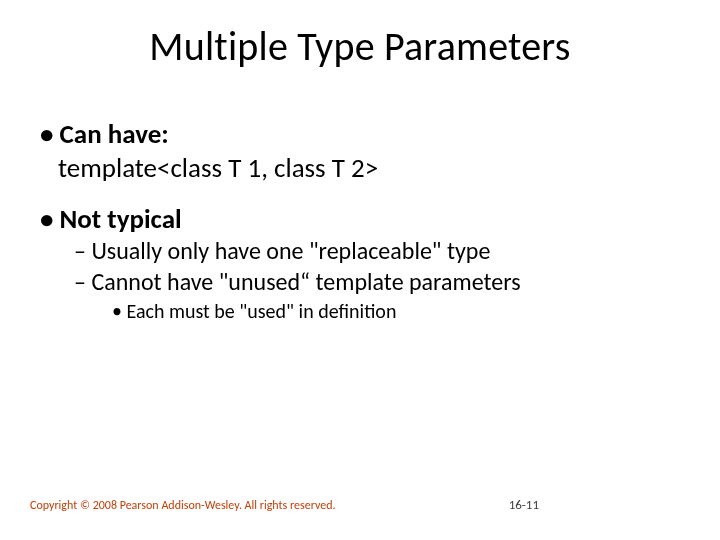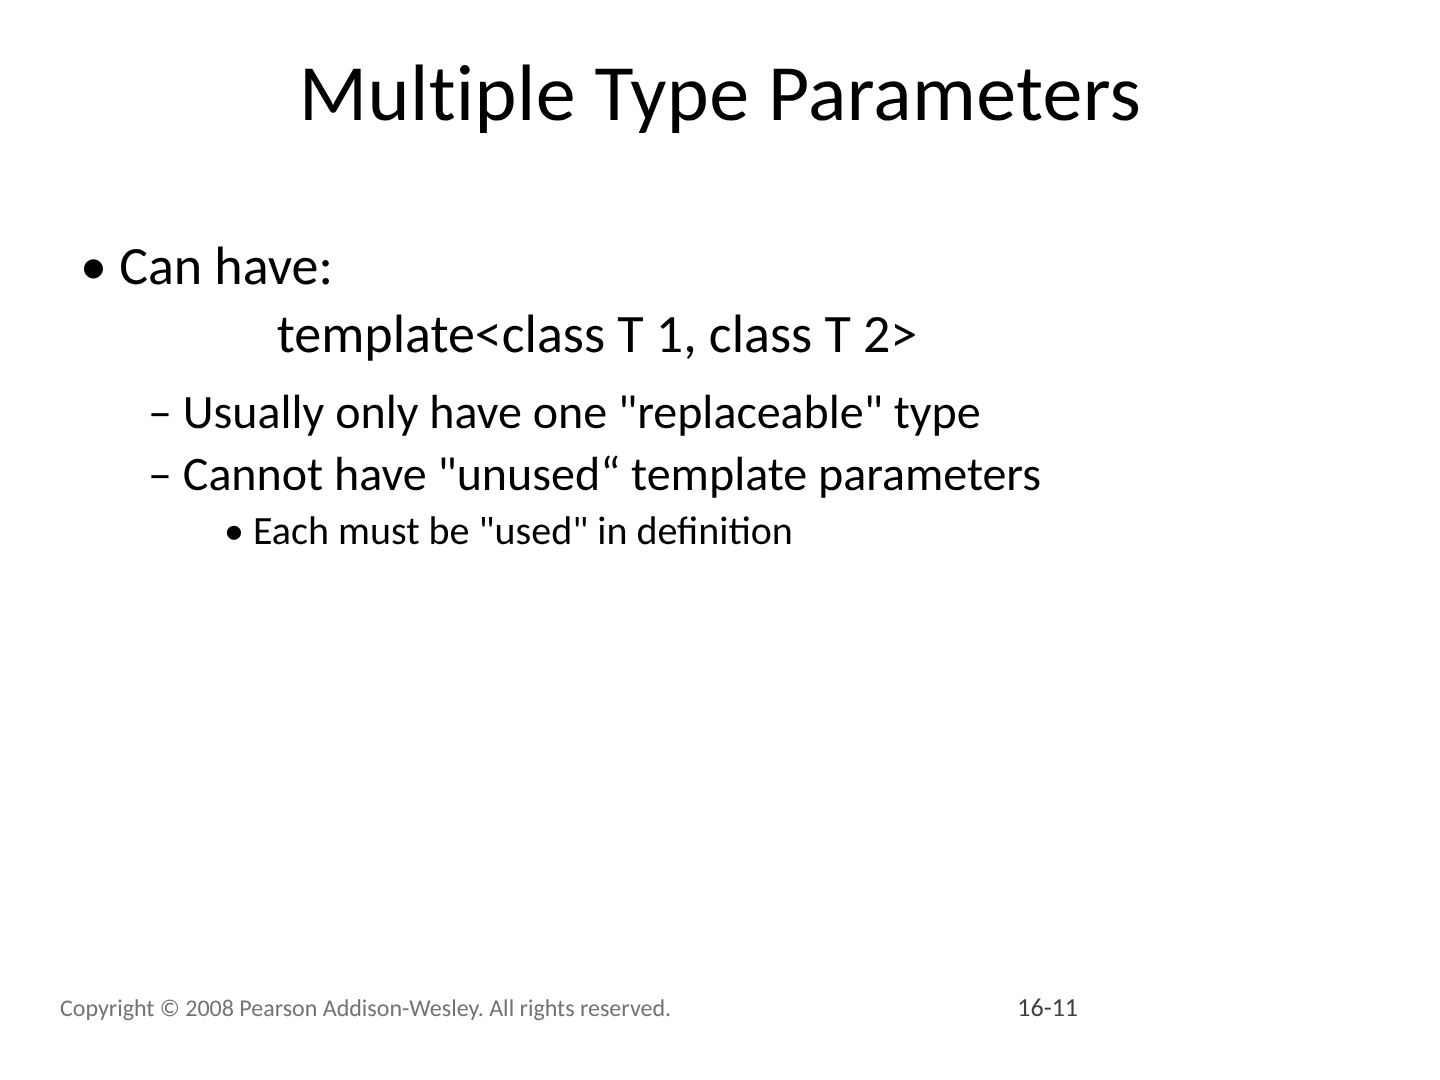--- a/index.html
+++ b/index.html
@@ -33,28 +33,28 @@
     top: 118px;
     left: 30px;
     right: 30px;
     font-size: 27px;
     line-height: 1.2;
   }
   .lvl1 {
     padding-left: 28px;
     text-indent: -18px;
     margin-bottom: 2px;
+    font-weight: bold;
   }
   .lvl1::before {
     content: "• ";
   }
   .lvl1-cont {
     padding-left: 28px;
-    margin-bottom: 8px;
-    text-align: center;
+    margin-bottom: 18px;
   }
   .lvl2 {
     font-size: 24px;
     padding-left: 62px;
     text-indent: -18px;
     margin-bottom: 2px;
   }
   .lvl2::before {
     content: "– ";
   }
@@ -65,40 +65,41 @@
     margin-bottom: 2px;
   }
   .lvl3::before {
     content: "• ";
   }
   .footer-left {
     position: absolute;
     left: 30px;
     bottom: 28px;
     font-size: 12px;
-    color: #737373;
+    color: #c2410c;
   }
   .footer-right {
     position: absolute;
     right: 30px;
     bottom: 28px;
     font-size: 13px;
     color: #404040;
   }
 </style>
 </head>
 <body>
 
 <div class="slide">
 
   <div class="title">Multiple Type Parameters</div>
 
   <div class="body">
     <div class="lvl1">Can have:</div>
     <div class="lvl1-cont">template&lt;class T 1, class T 2&gt;</div>
+    <div class="lvl1">Not typical</div>
     <div class="lvl2">Usually only have one "replaceable" type</div>
     <div class="lvl2">Cannot have "unused“ template parameters</div>
     <div class="lvl3">Each must be "used" in definition</div>
   </div>
 
   <div class="footer-left">Copyright © 2008 Pearson Addison-Wesley. All rights reserved.</div>
   <div class="footer-right">16-11</div>
 
 </div>
 

